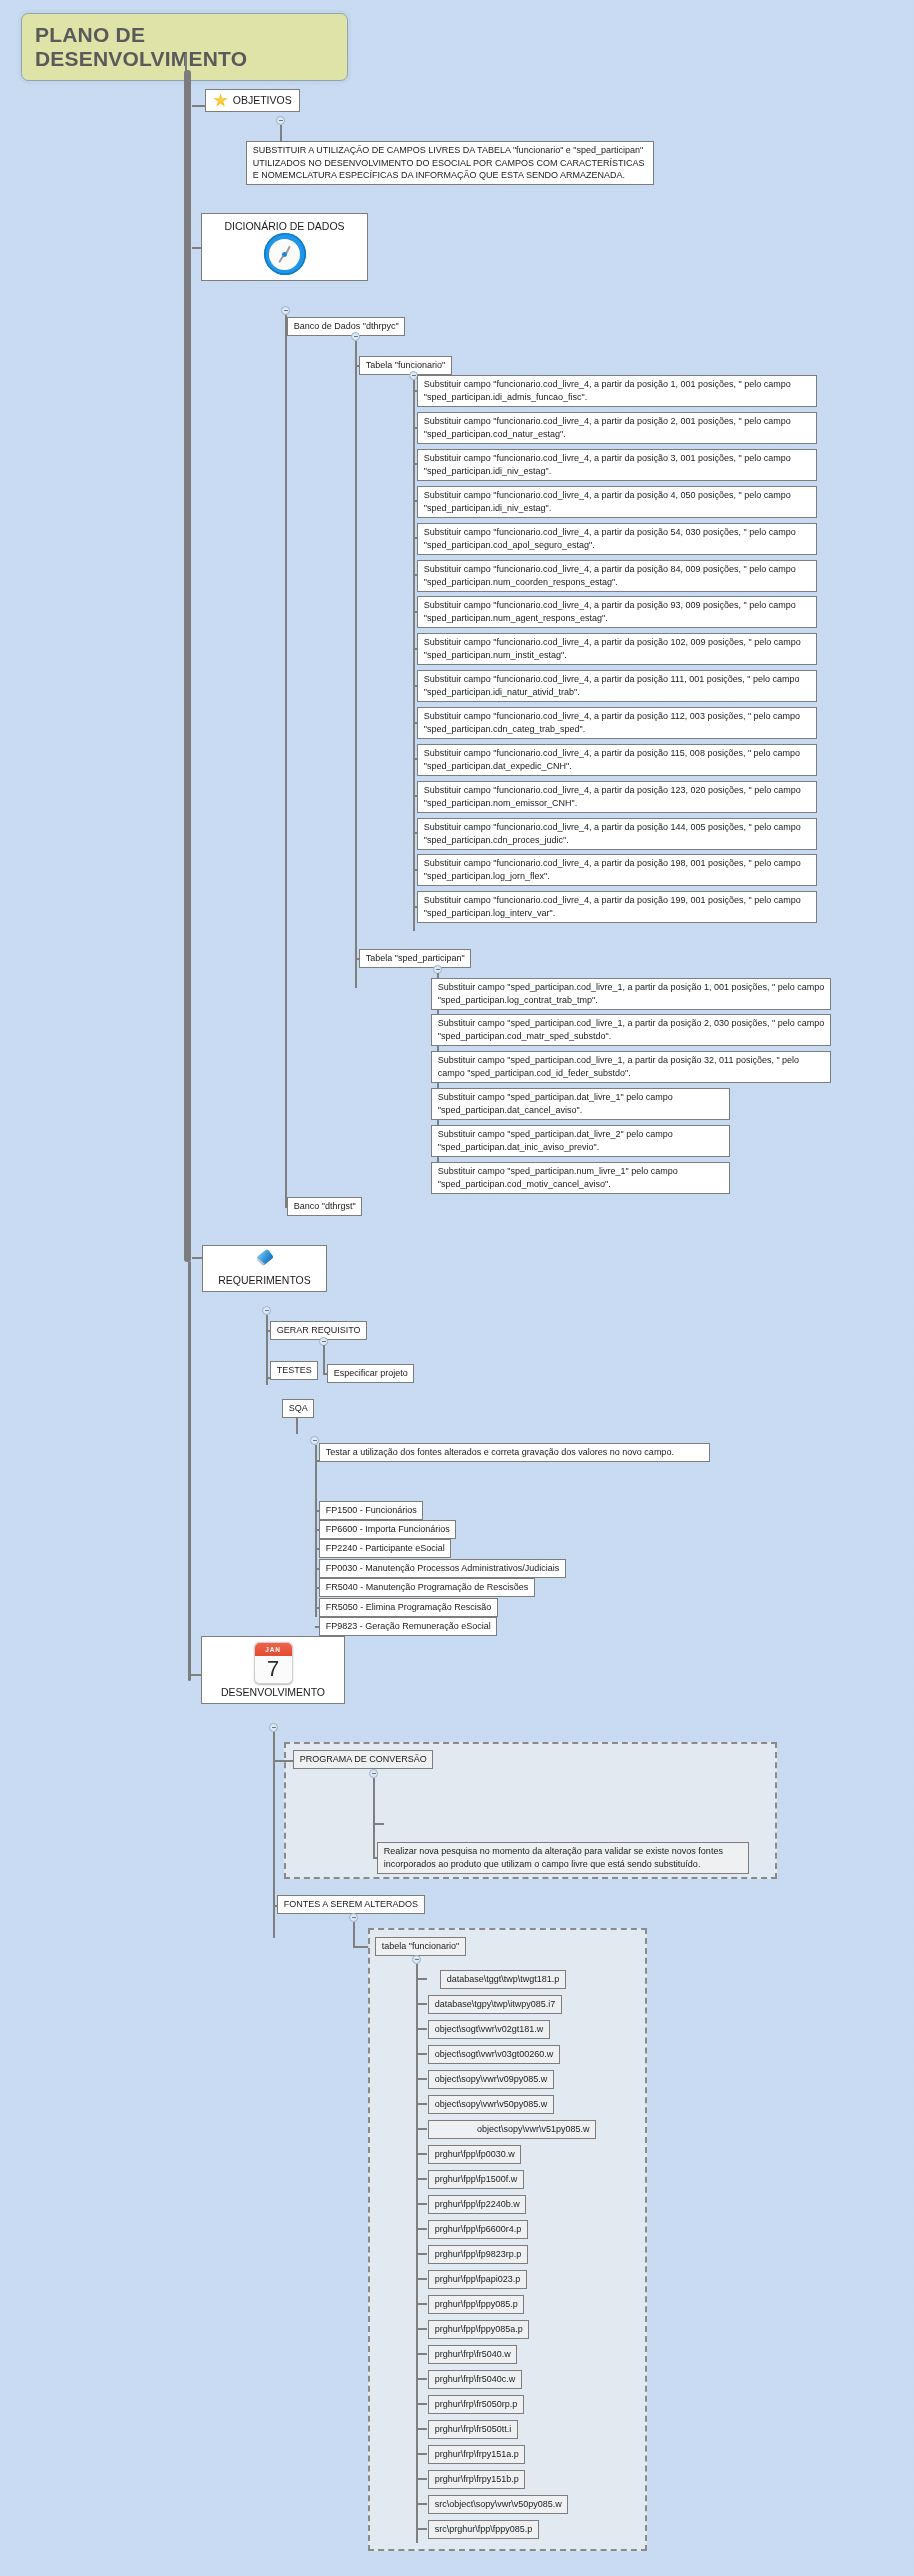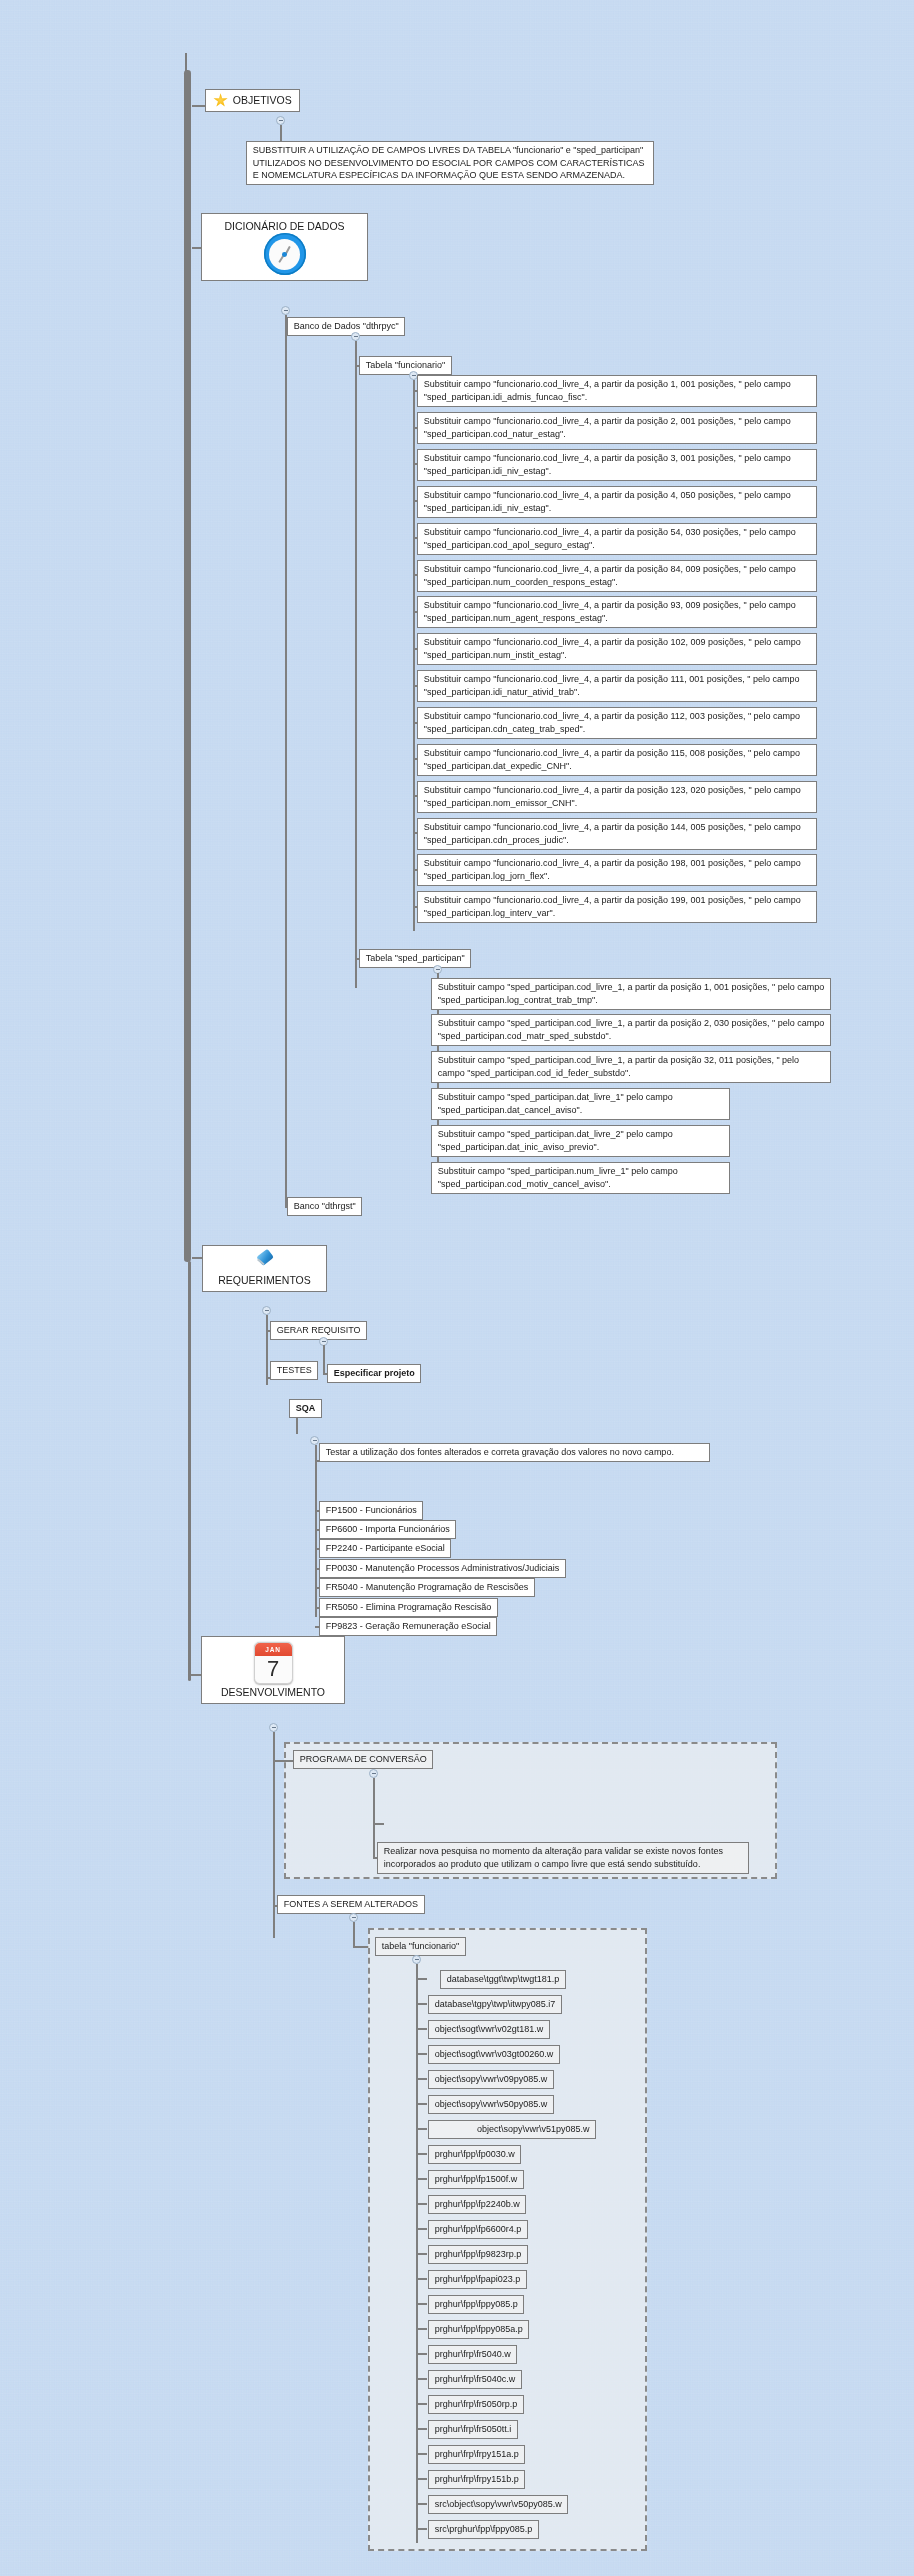--- a/index.html
+++ b/index.html
@@ -161,20 +161,21 @@
   .cal-ic .day{
     position:absolute;left:0;right:0;top:12px;bottom:0;
     font-size:22px;line-height:28px;text-align:center;color:#2e2e2e;
   }
 </style>
 </head>
 <body>
 
 <div id="canvas">
 
+  <div class="root-node">PLANO DE DESENVOLVIMENTO</div>
 
   <div class="trunk" style="left:184px;top:70px;width:7.3px;height:1192px;border-radius:3.2px;"></div>
   <div class="trunk" style="left:185px;top:53px;width:1.6px;height:19.4px;"></div>
   <div class="trunk" style="left:188px;top:1261px;width:3.2px;height:420px;border-radius:2.4px;"></div>
 
   <div class="conn conn-h" style="left:192px;top:105px;width:24px;"></div>
   <div class="node icon-inline" style="left:205px;top:89px;">
     <span class="star-ic"></span>
     <span>OBJETIVOS</span>
   </div>
@@ -273,29 +274,29 @@
     <span>REQUERIMENTOS</span>
   </div>
   <div class="bub" style="left:262px;top:1306px;"></div>
   <div class="conn conn-v" style="left:266px;top:1315px;height:70px;"></div>
 
   <div class="conn conn-h" style="left:266px;top:1330px;width:11.3px;"></div>
   <div class="node" style="left:270px;top:1321px;">GERAR REQUISITO</div>
   <div class="bub" style="left:319px;top:1337px;"></div>
   <div class="conn conn-v" style="left:323px;top:1345px;height:27.5px;"></div>
   <div class="conn conn-h" style="left:323px;top:1373px;width:11.3px;"></div>
-  <div class="node" style="left:327px;top:1364px;font-weight:bold;">Especificar projeto</div>
+  <div class="node" style="left:327px;top:1364px;">Especificar projeto</div>
 
   <div class="conn conn-h" style="left:266px;top:1377px;width:11.3px;"></div>
   <div class="node" style="left:270px;top:1361px;">TESTES</div>
   <div class="bub" style="left:292px;top:1400px;"></div>
   <div class="conn conn-v" style="left:296px;top:1408px;height:26px;"></div>
 
   <div class="conn conn-h" style="left:296px;top:1408px;width:0px;"></div>
-  <div class="node" style="left:289px;top:1399px;font-weight:bold;">SQA</div>
+  <div class="node" style="left:282px;top:1399px;">SQA</div>
   <div class="bub" style="left:310px;top:1436px;"></div>
   <div class="conn conn-v" style="left:315px;top:1445px;height:172px;"></div>
 
   <div class="conn conn-h" style="left:315px;top:1460px;width:11.3px;"></div>
   <div class="node wrap" style="left:319px;top:1443px;width:391px;">Testar a utilização dos fontes alterados e correta gravação dos valores no novo campo.</div>
 
   <div id="sqa-items">
       <div class="conn conn-h" style="left: 315px; top: 1510px; width: 4px;"></div>
       <div class="node" style="left: 319px; top: 1501px;">FP1500 - Funcionários</div>
       <div class="conn conn-h" style="left: 315px; top: 1529px; width: 4px;"></div>

